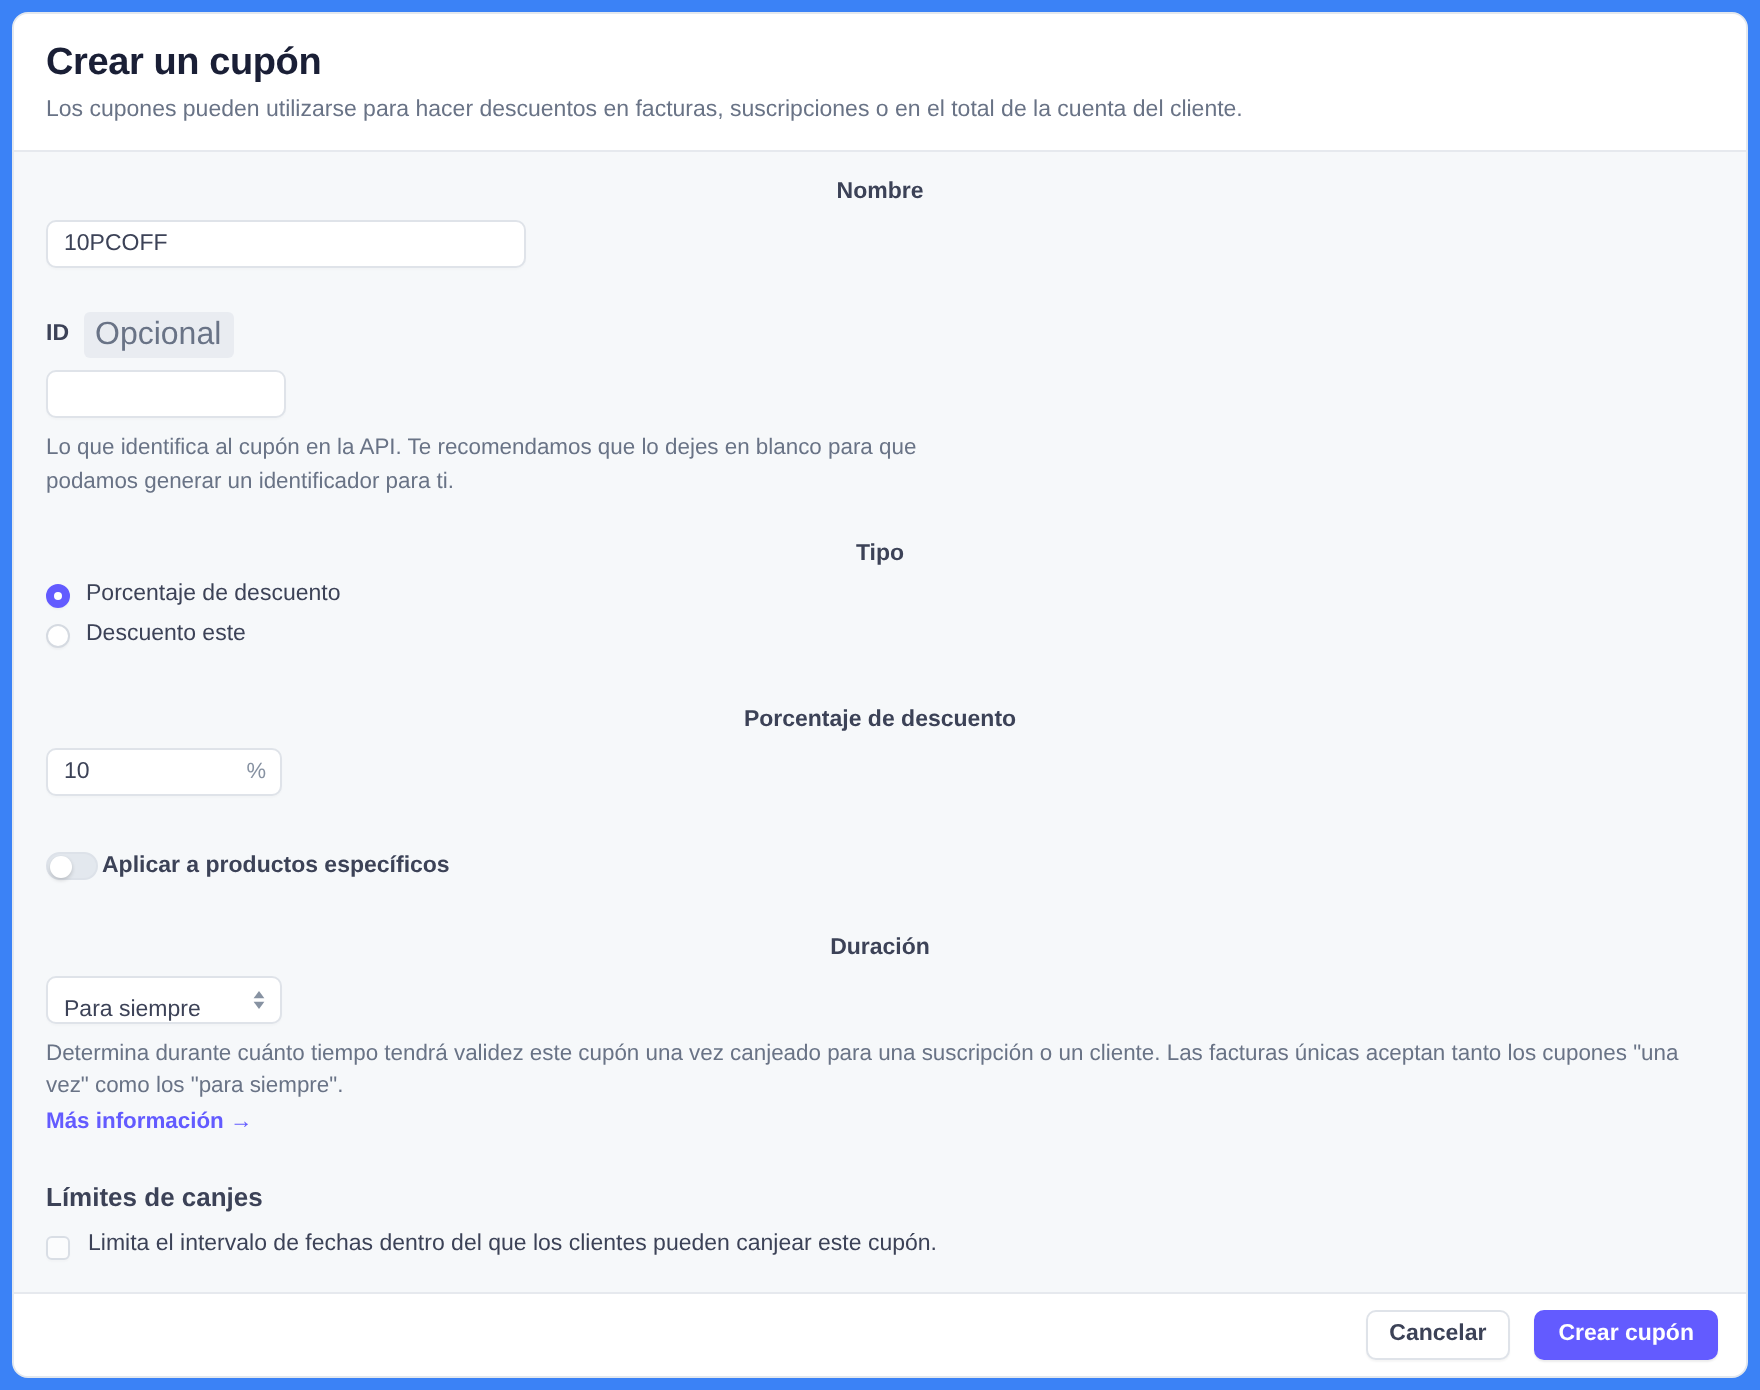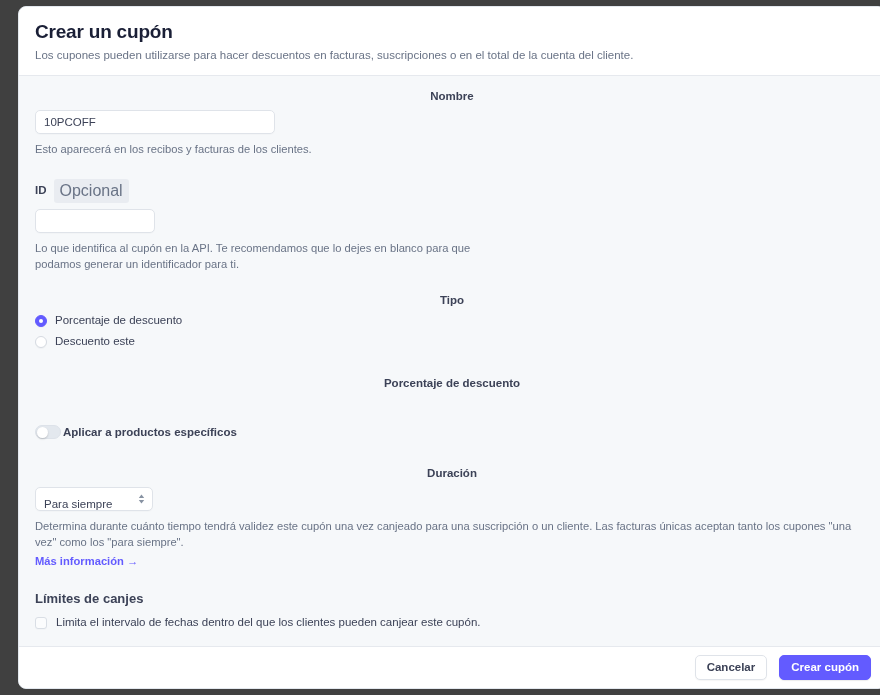--- a/index.html
+++ b/index.html
@@ -10,22 +10,22 @@
     height: 695px;
     background: #ffffff;
     font-family: "Liberation Sans", sans-serif;
     -webkit-font-smoothing: antialiased;
   }
 
   .page {
     position: relative;
     width: 880px;
     height: 695px;
-    background: #404040;
-    padding: 6px 6px 6px 18px;
+    background: #3b82f6;
+    padding: 6px 6px 6px 6px;
   }
 
   .card {
     position: relative;
     width: 868px;
     height: 683px;
     background: #f6f8fa;
     border: 1px solid #e3e8ee;
     border-radius: 8px;
     overflow: hidden;
@@ -323,21 +323,20 @@
     <div class="card-header">
       <h1 class="card-title">Crear un cupón</h1>
       <p class="card-subtitle">Los cupones pueden utilizarse para hacer descuentos en facturas, suscripciones o en el total de la cuenta del cliente.</p>
     </div>
 
     <div class="card-body">
 
       <div class="field-group">
         <label class="label">Nombre</label>
         <input class="text-input" type="text" value="10PCOFF" style="">
-        <div class="helper">Esto aparecerá en los recibos y facturas de los clientes.</div>
       </div>
 
       <div class="section-gap"></div>
 
       <div class="field-group">
         <div class="label-row">
           <label class="label">ID</label>
           <span class="badge">Opcional</span>
         </div>
         <input class="text-input id-input" type="text" value="" style="">
@@ -355,20 +354,24 @@
         <div class="radio-row">
           <span class="radio"></span>
           <span class="radio-label">Descuento este</span>
         </div>
       </div>
 
       <div class="section-gap"></div>
 
       <div class="field-group">
         <label class="label">Porcentaje de descuento</label>
+        <div class="pct-wrap">
+          <input class="text-input" type="text" value="10" style="">
+          <span class="pct-suffix">%</span>
+        </div>
       </div>
 
       <div class="section-gap-lg"></div>
 
       <div class="toggle-row">
         <span class="toggle">
           <span class="knob"></span>
         </span>
         <span class="toggle-label">Aplicar a productos específicos</span>
       </div>

